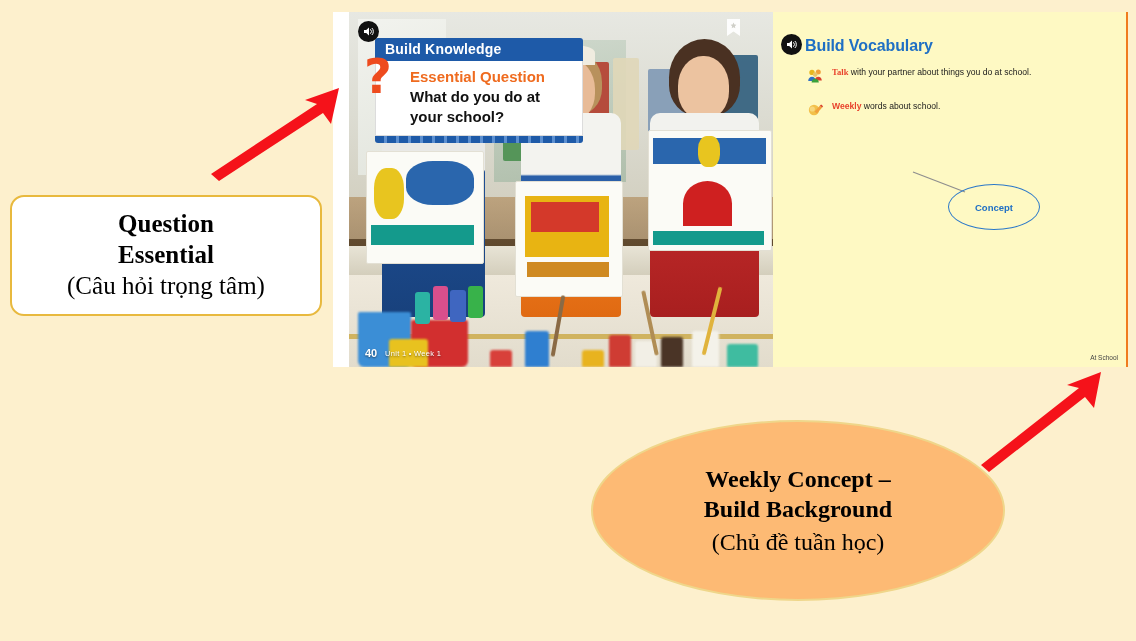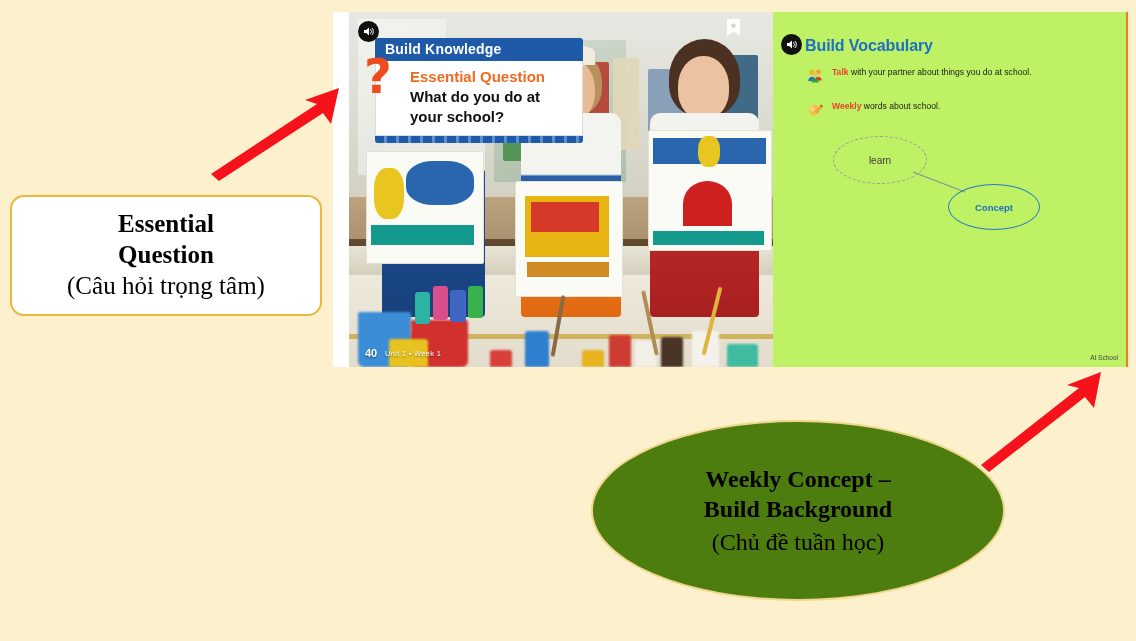--- a/index.html
+++ b/index.html
@@ -128,32 +128,32 @@
   #bookmark{position:absolute;left:393px;top:6px;width:15px;height:19px;z-index:9;}
 
   
   #page-num{position:absolute;left:16px;bottom:8px;color:#fff;font-size:11px;
     font-weight:bold;z-index:7;text-shadow:0 1px 2px rgba(0,0,0,.5);}
   #unit-week{position:absolute;left:36px;bottom:9px;color:#fff;font-size:7.5px;
     z-index:7;letter-spacing:.3px;text-shadow:0 1px 2px rgba(0,0,0,.5);text-align:right;}
 
   
   #vocab-page{position:absolute;left:440px;top:0;width:355px;height:355px;
-    background:#bef264;}
+    background:#fef9c3;}
   #bv-title{position:absolute;left:32px;top:25px;color:#1f6fc4;
     font-size:16px;font-weight:bold;letter-spacing:-.1px;}
   .bullet-row{position:absolute;left:34px;display:flex;gap:8px;
     align-items:flex-start;width:270px;}
   #row-talk{top:54px;}
   #row-write{top:88px;}
   .bullet-icon{width:17px;height:17px;flex:0 0 17px;position:relative;
     margin-top:1px;}
   .bullet-text{font-size:8.6px;line-height:1.5;color:#1a1a1a;}
   .kw{font-weight:bold;}
-  .kw-talk{color:#e8432c;}
+  .kw-talk{color:#e8432c;font-family:Liberation Serif, serif;}
   .kw-write{color:#e8432c;}
 
   #word-web{position:absolute;left:20px;top:110px;width:310px;height:125px;}
   #ellipse-learn{position:absolute;left:40px;top:14px;width:92px;height:46px;
     border:1.6px dashed #9a9a9a;border-radius:50%;display:flex;
     align-items:center;justify-content:center;}
   #ellipse-learn span{font-size:10px;color:#3d3d3d;}
   #ellipse-school{position:absolute;left:155px;top:62px;width:90px;height:44px;
     border:1.7px solid #2b78c9;border-radius:50%;display:flex;
     align-items:center;justify-content:center;}
@@ -170,21 +170,21 @@
     display:flex;flex-direction:column;align-items:center;
     justify-content:center;text-align:center;
   }
   #eq-box .en{font-family:"Liberation Serif",serif;font-weight:bold;
     font-size:25px;line-height:1.22;color:#000;}
   #eq-box .vi{font-family:"Liberation Serif",serif;font-size:25px;
     line-height:1.22;color:#000;margin-top:1px;}
 
   #wc-oval{
     position:absolute;left:591px;top:420px;width:410px;height:177px;
-    background:#4d7c0f;border:2px solid #EFD68A;border-radius:50%;
+    background:#fdba74;border:2px solid #EFD68A;border-radius:50%;
     display:flex;flex-direction:column;align-items:center;
     justify-content:center;text-align:center;
   }
   #wc-oval .en{font-family:"Liberation Serif",serif;font-weight:bold;
     font-size:24px;line-height:1.26;color:#000;}
   #wc-oval .vi{font-family:"Liberation Serif",serif;font-size:24px;
     line-height:1.26;color:#000;margin-top:2px;}
 
   .arrow-svg{position:absolute;}
   #arrow-eq{left:205px;top:82px;}
@@ -331,37 +331,34 @@
           <circle cx="5.3" cy="8" r="2.6" fill="#f7d77c"></circle>
         </svg>
       </span>
       <span class="bullet-text"><span class="kw kw-write">Weekly</span><span> words about school.</span></span>
     </div>
 
     <div id="word-web">
       <svg id="web-line" width="310" height="125">
         <line x1="120" y1="50" x2="172" y2="70" stroke="#8e8e8e" stroke-width="1.2"></line>
       </svg>
-      <div id="ellipse-learn">
-        <span>learn</span>
-      </div>
       <div id="ellipse-school">
         <span>Concept</span>
       </div>
     </div>
 
     <div id="at-school">At School</div>
   </div>
 
   <div id="spread-right-rule"></div>
 </div>
 
 <div id="eq-box">
+  <div class="en">Question</div>
   <div class="en">Essential</div>
-  <div class="en">Question</div>
   <div class="vi">(Câu hỏi trọng tâm)</div>
 </div>
 
 <svg class="arrow-svg" id="arrow-eq" width="140" height="100" viewBox="0 0 140 100">
   <path d="M6 92 L112 22 L100 18 L134 6 L126 42 L118 31 L14 99 Z" fill="#F5121A"></path>
 </svg>
 
 <div id="wc-oval">
   <div class="en">Weekly Concept –</div>
   <div class="en">Build Background</div>

